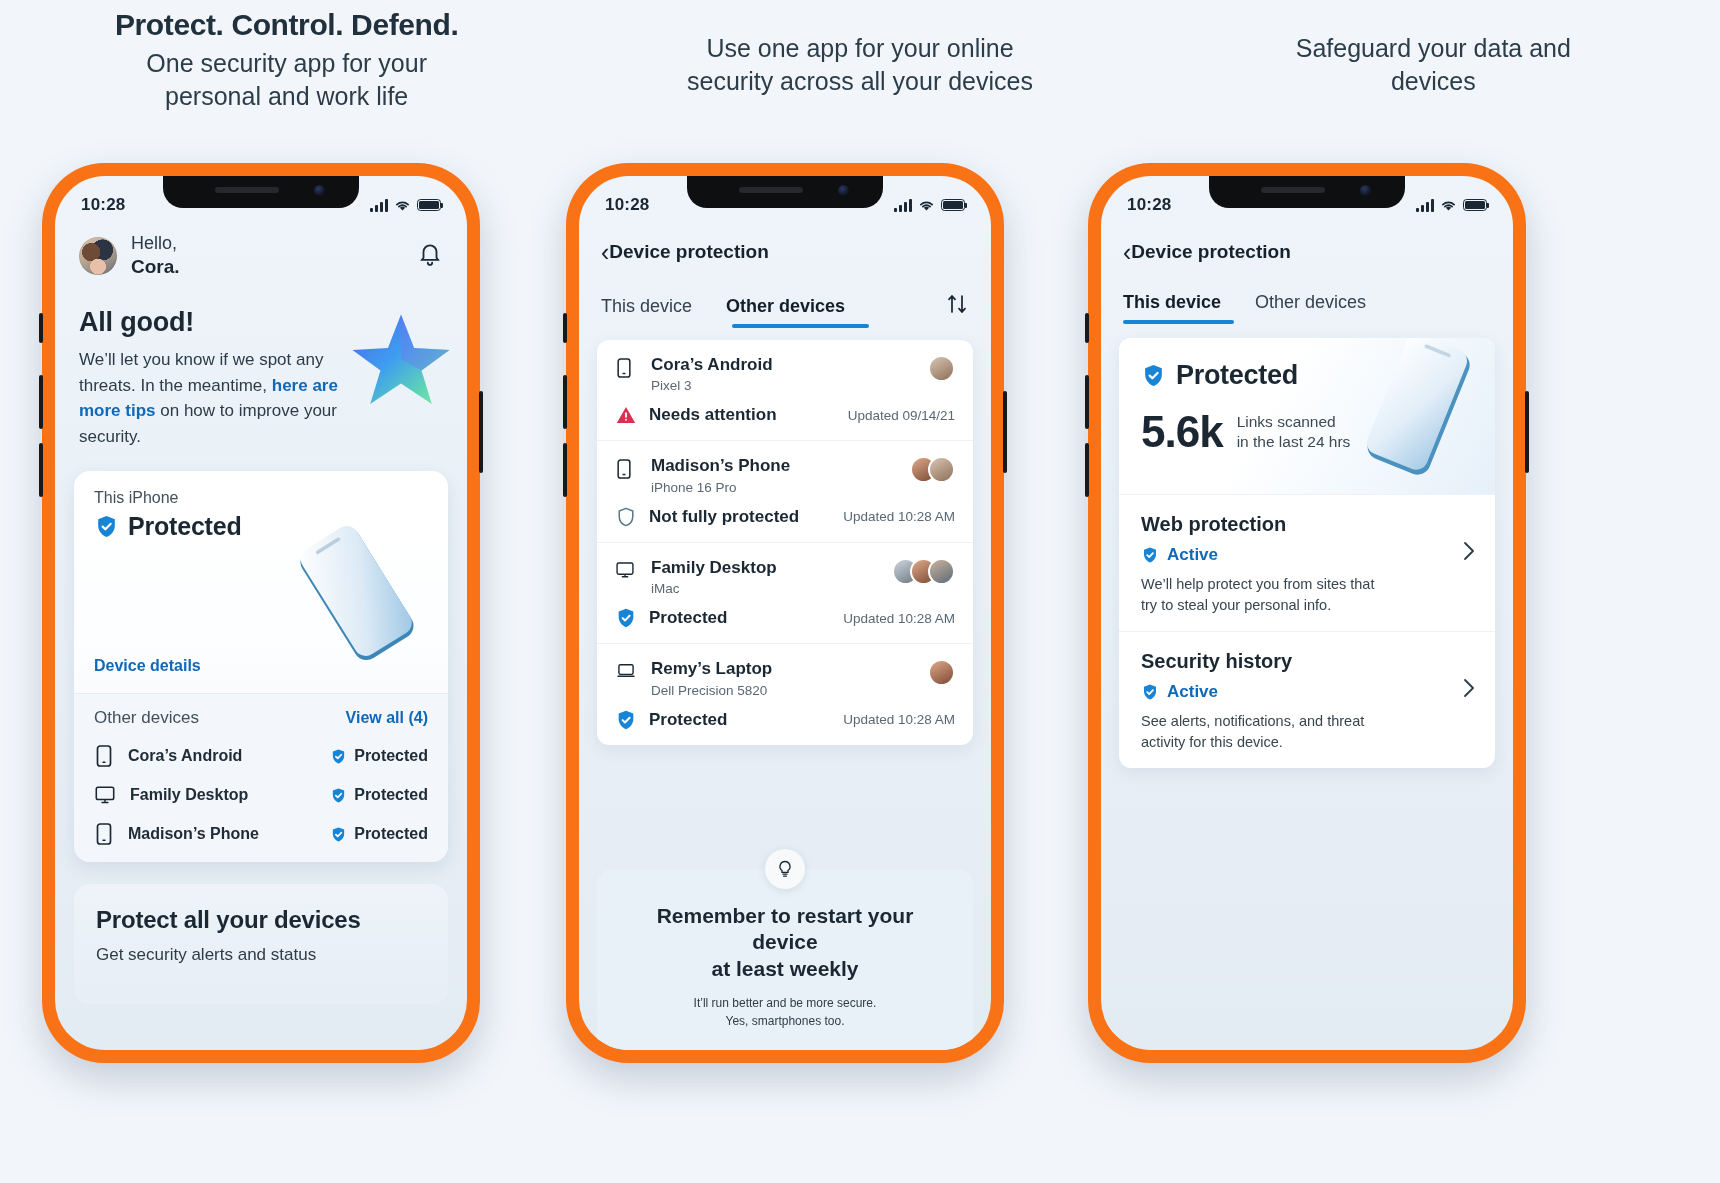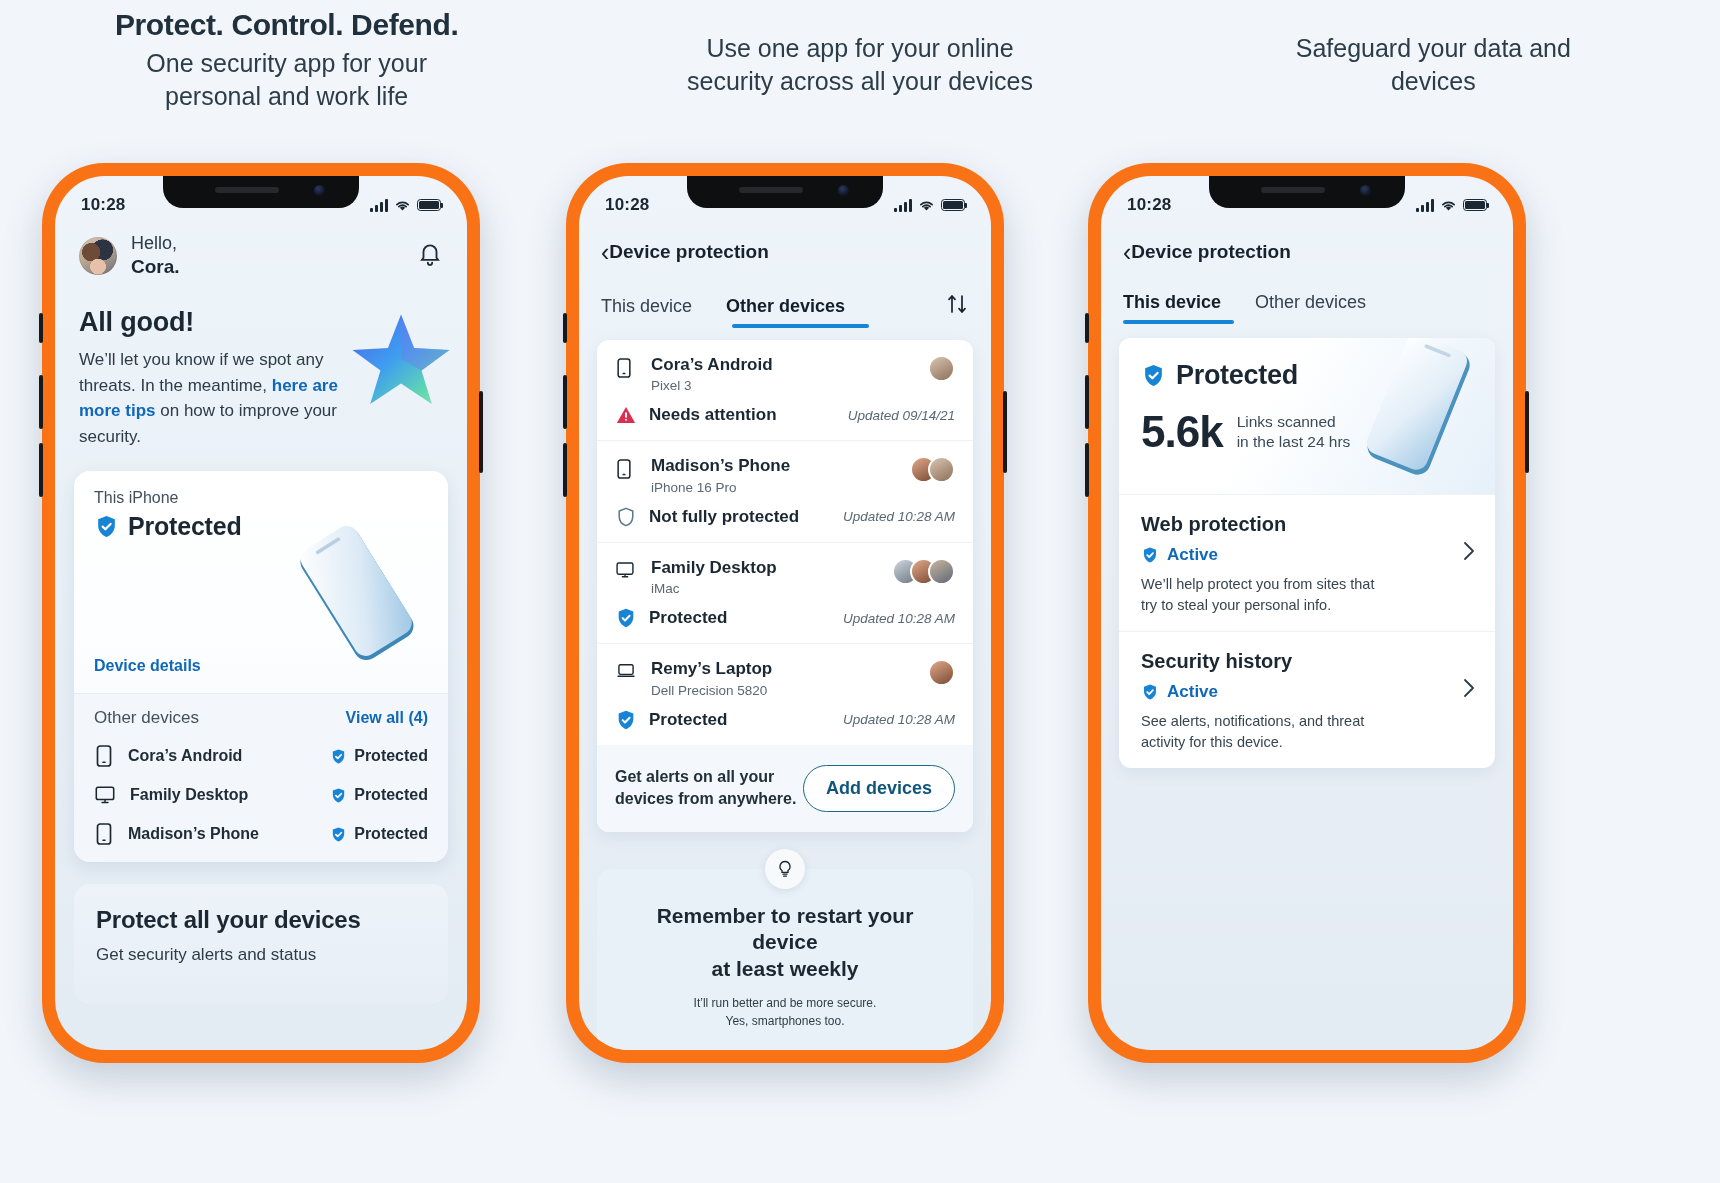--- a/index.html
+++ b/index.html
@@ -172,21 +172,21 @@
   .ditem .dn { font-size:17px; font-weight:bold; color:#1b2833; line-height:1.2;}
   .ditem .dm { font-size:13.5px; color:#5a6874; margin-top:3px; }
   .faces { margin-left:auto; display:flex; }
   .face { width: 27px; height:27px; border-radius:50%; border:2px solid #fff; margin-left:-9px; }
   .face.f1{background:linear-gradient(150deg,#d9c6b3,#8d6f59);}
   .face.f2{background:linear-gradient(150deg,#c9b49f,#5e6a77);}
   .face.f3{background:linear-gradient(150deg,#e2a98b,#7a4b33);}
   .face.f4{background:linear-gradient(150deg,#cfd6de,#6d7984);}
   .ditem .bot { display:flex; align-items:center; margin-top: 11px; }
   .ditem .bot .sl { font-size:17px; font-weight:bold; color:#1b2833; margin-left:12px; }
-  .ditem .bot .upd { margin-left:auto; font-size:13.5px; color:#5a6874;font-style:italic; }
+  .ditem .bot .upd { margin-left:auto; font-size:13.5px; color:#5a6874; }
 
   .addbar { background:#f4f8fc; padding: 20px 18px; display:flex; align-items:center; }
   .addbar p { font-size:16px; font-weight:bold; color:#223039; line-height:1.35; }
   .addbtn {
     margin-left:auto; border:1.6px solid #1b6a8e; border-radius:24px;
     padding: 12px 22px; font-size:18px; font-weight:bold; color:#10567a; background:#fff;
   }
 
   .tipwrap { position:absolute; left: 18px; right:18px; bottom: 0; }
   .bulb {
@@ -539,24 +539,20 @@
           <div class="bot">
             <svg width="22" height="22" viewBox="0 0 24 24">
               <path d="M12 2 4 5v6c0 5 3.4 9.4 8 11 4.6-1.6 8-6 8-11V5z" fill="#1784d6"></path>
               <path d="M8.3 12.1l2.6 2.6 5-5.2" stroke="#fff" stroke-width="2.2" fill="none" stroke-linecap="round" stroke-linejoin="round"></path>
             </svg>
             <span class="sl">Protected</span>
             <span class="upd">Updated 10:28 AM</span>
           </div>
         </div>
 
-        <div class="addbar">
-          <p>Get alerts on all your<br>devices from anywhere.</p>
-          <button class="addbtn">Add devices</button>
-        </div>
       </div>
 
       <div class="tipwrap">
         <div class="bulb">
           <svg width="20" height="20" viewBox="0 0 24 24" fill="none" stroke="#1b2833" stroke-width="1.6" stroke-linecap="round">
             <path d="M12 3a6 6 0 0 0-3.6 10.8V16h7.2v-2.2A6 6 0 0 0 12 3z"></path>
             <path d="M9.6 18.2h4.8M10.4 20.6h3.2"></path>
           </svg>
         </div>
         <div class="tipcard">

